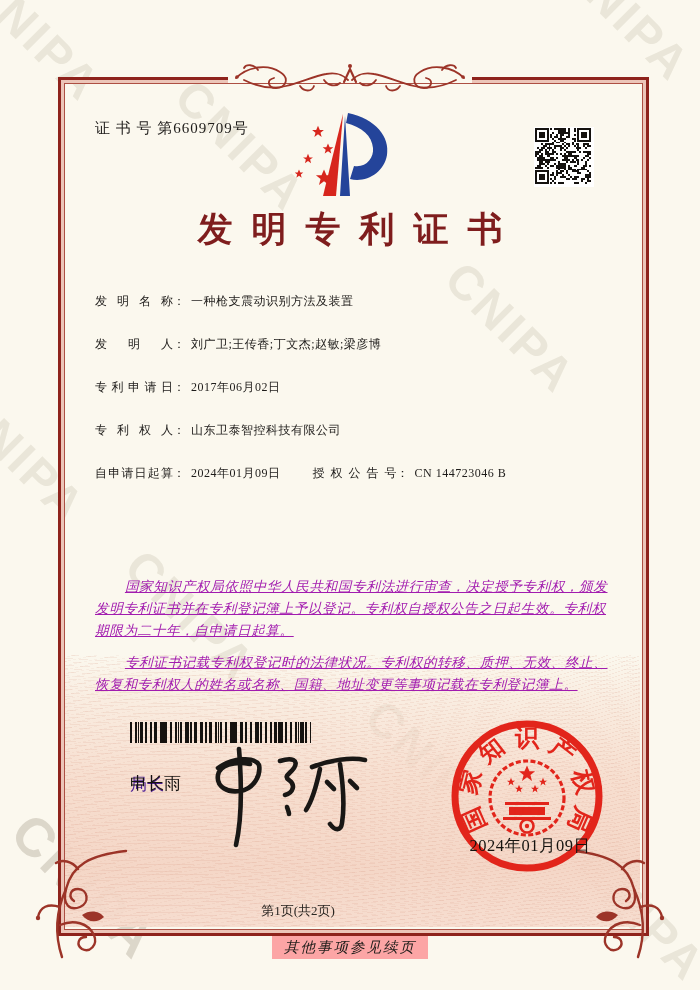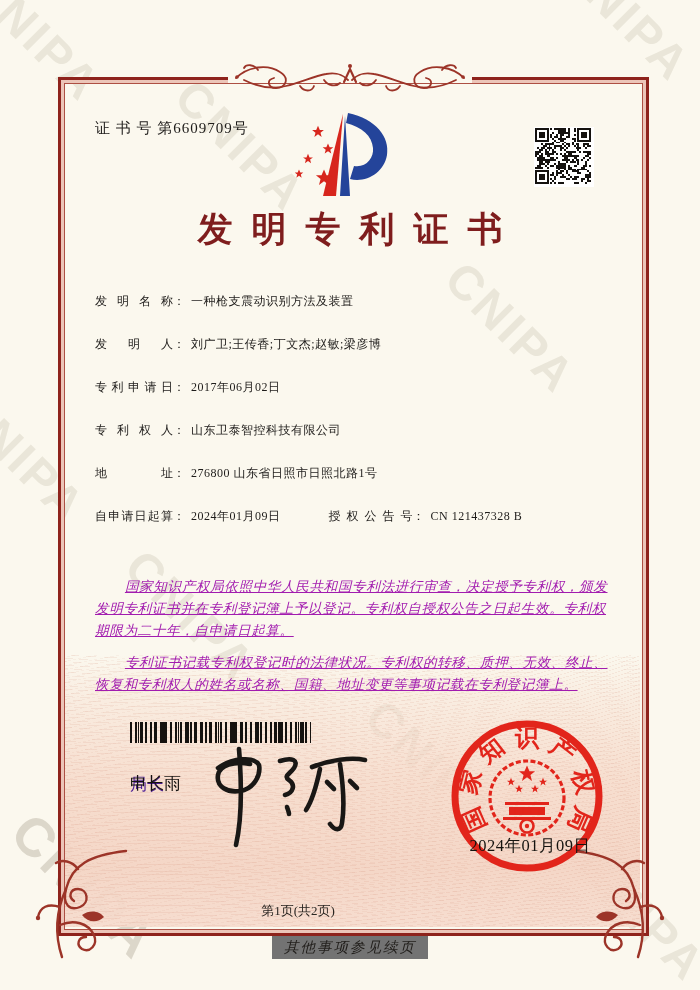--- a/index.html
+++ b/index.html
@@ -47,21 +47,21 @@
   .title{
     position:absolute; z-index:5; left:0; top:206px; width:700px; text-align:center;
     font-size:35px; font-weight:bold; letter-spacing:19px; padding-left:19px; box-sizing:border-box;
     color:#7f1d1d;
   }
   
   .fields{ position:absolute; z-index:5; left:95px; top:290px; display:flex; flex-direction:column; gap:21px;
     font-size:12px; line-height:22px; }
   .frow{ white-space:nowrap; }
   .flabel{ display:inline-block; width:78px; text-align:justify; text-align-last:justify; vertical-align:bottom; }
-  .flabel2{ display:inline-block; width:84px; text-align:justify; text-align-last:justify; vertical-align:bottom; margin-left:48px; }
+  .flabel2{ display:inline-block; width:84px; text-align:justify; text-align-last:justify; vertical-align:bottom; margin-left:32px; }
   .fcolon{ margin-right:6px; }
   .fvalue{ letter-spacing:.5px; }
   
   .paras{ position:absolute; z-index:5; left:95px; top:576px; width:516px;
     font-size:13.6px; line-height:22.2px; font-style:italic; letter-spacing:.6px; color:#a21caf;text-decoration:underline; }
   .paras p{ margin:0 0 9px 0; text-indent:2.2em; }
   
   .barcode{ position:absolute; z-index:6; left:130px; top:722px; width:181px; height:21px;
     background:
       repeating-linear-gradient(90deg,#15120f 0 2px,transparent 2px 5px),
@@ -73,21 +73,21 @@
   .signer-name{ position:absolute; z-index:6; left:130px; top:772px; font-size:17px;
     font-family:"Liberation Sans","DejaVu Sans",sans-serif; color:#141210;}
   .signature{ position:absolute; z-index:6; left:200px; top:744px; width:172px; height:106px; }
   
   .seal{ position:absolute; z-index:7; left:447px; top:716px; width:160px; height:160px; }
   .seal-date{ position:absolute; z-index:8; left:447px; top:835px; width:166px; text-align:center;
     font-size:16.5px; color:#15130f; letter-spacing:.5px; }
   
   .page-footer{ position:absolute; z-index:6; left:0; top:902px; width:596px; text-align:center; font-size:13px; color:#2a2622;}
   .cont-note{ position:absolute; z-index:6; left:0; top:936px; width:700px; text-align:center; }
-  .cont-note span{ display:inline-block; background:#737373; padding:2px 12px; font-size:14.5px;
+  .cont-note span{ display:inline-block; background:#fca5a5; padding:2px 12px; font-size:14.5px;
     font-style:italic; letter-spacing:2px; color:#23201d; }
 </style>
 </head>
 <body>
 
 <div class="page">
 
   <div class="wm" style="left:-45px;top:8px;">CNIPA</div>
   <div class="wm" style="left:160px;top:118px;">CNIPA</div>
   <div class="wm" style="left:545px;top:-12px;">CNIPA</div>
@@ -489,24 +489,21 @@
     <div class="frow">
       <span class="flabel">发明人</span><span class="fcolon">：</span><span class="fvalue">刘广卫;王传香;丁文杰;赵敏;梁彦博</span>
     </div>
     <div class="frow">
       <span class="flabel">专利申请日</span><span class="fcolon">：</span><span class="fvalue">2017年06月02日</span>
     </div>
     <div class="frow">
       <span class="flabel">专利权人</span><span class="fcolon">：</span><span class="fvalue">山东卫泰智控科技有限公司</span>
     </div>
     <div class="frow">
-      <span class="flabel">地址</span><span class="fcolon">：</span><span class="fvalue">276800 山东省日照市日照北路1号</span>
-    </div>
-    <div class="frow">
-      <span class="flabel">自申请日起算</span><span class="fcolon">：</span><span class="fvalue">2024年01月09日</span><span class="flabel2">授权公告号</span><span class="fcolon">：</span><span class="fvalue">CN 121437328 B</span>
+      <span class="flabel">自申请日起算</span><span class="fcolon">：</span><span class="fvalue">2024年01月09日</span><span class="flabel2">授权公告号</span><span class="fcolon">：</span><span class="fvalue">CN 144723046 B</span>
     </div>
   </div>
 
   <div class="paras">
     <p>国家知识产权局依照中华人民共和国专利法进行审查，决定授予专利权，颁发发明专利证书并在专利登记簿上予以登记。专利权自授权公告之日起生效。专利权期限为二十年，自申请日起算。</p>
     <p>专利证书记载专利权登记时的法律状况。专利权的转移、质押、无效、终止、恢复和专利权人的姓名或名称、国籍、地址变更等事项记载在专利登记簿上。</p>
   </div>
 
   <div class="barcode"></div>
 

